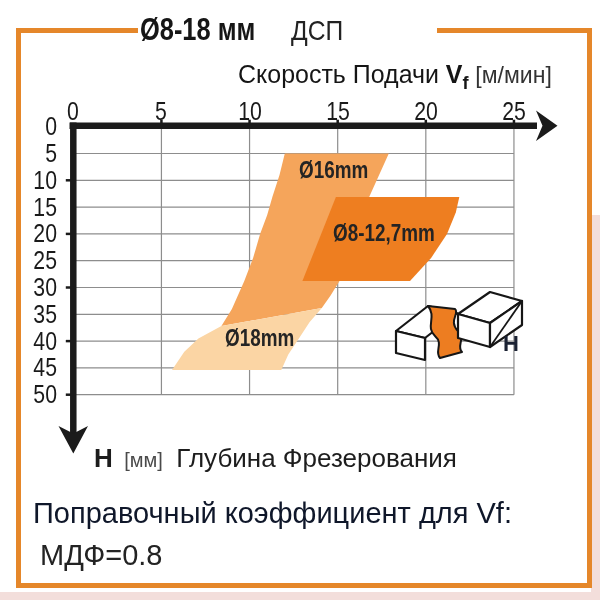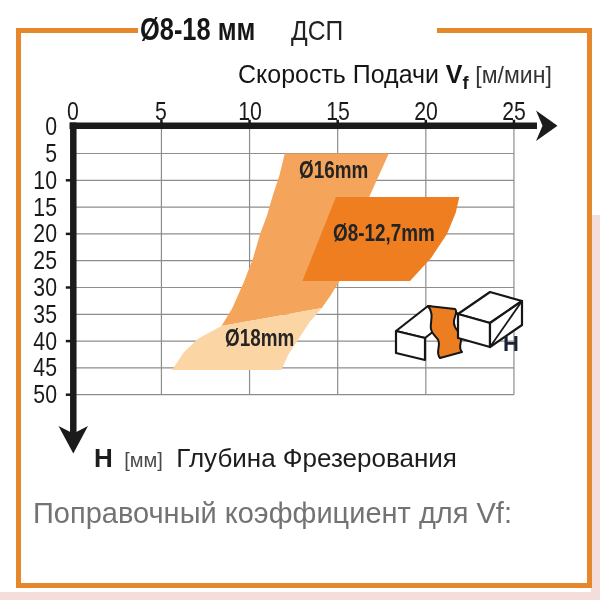--- a/index.html
+++ b/index.html
@@ -47,21 +47,21 @@
   #lbl-18{left:225px;top:325px;}
   
   #icon-h{left:503px;top:331px;font-size:22px;font-weight:bold;color:#1b2233;}
   
   #yaxis-caption{left:94px;top:423px;white-space:nowrap;color:#1d1d1d;margin-top:20px;}
   #yaxis-caption .sym{font-weight:bold;font-size:26px;}
   #yaxis-caption .unit{font-size:20px;color:#4a4a4a;margin:0 9px 0 7px;}
   #yaxis-caption .txt{font-size:26px;}
   
   #rpm{left:36px;top:459px;font-size:29px;color:#3a3a3a;white-space:nowrap;}
-  #coef{left:33px;top:497px;font-size:29px;color:#737373;white-space:nowrap;}
+  #coef{left:33px;top:497px;font-size:29px;color:#0f172a;white-space:nowrap;}
   #mdf{left:40px;top:539px;font-size:29px;color:#232323;white-space:nowrap;}
 </style>
 </head>
 <body>
 
 <div id="stage" style="--frame: #e5872a;">
 
   <div class="abs" id="tint-right"></div>
   <div class="abs" id="tint-bottom"></div>
 
@@ -136,20 +136,21 @@
 
   <div class="abs" id="icon-h">H</div>
 
   <div class="abs" id="yaxis-caption">
     <span class="sym">H</span>
     <span class="unit">[мм]</span>
     <span class="txt">Глубина Фрезерования</span>
   </div>
 
   <div class="abs" id="coef">Поправочный коэффициент для Vf:</div>
+  <div class="abs" id="mdf">МДФ=0.8</div>
 
 <div class="xtick" style="left: 48.3px;">0</div>
     <div class="xtick" style="left: 136.43px;">5</div>
     <div class="xtick" style="left: 224.56px;">10</div>
     <div class="xtick" style="left: 312.69px;">15</div>
     <div class="xtick" style="left: 400.82px;">20</div>
     <div class="xtick" style="left: 488.95px;">25</div>
     <div class="ytick" style="top: 112.2px;">0</div>
     <div class="ytick" style="top: 139px;">5</div>
     <div class="ytick" style="top: 165.8px;">10</div>

